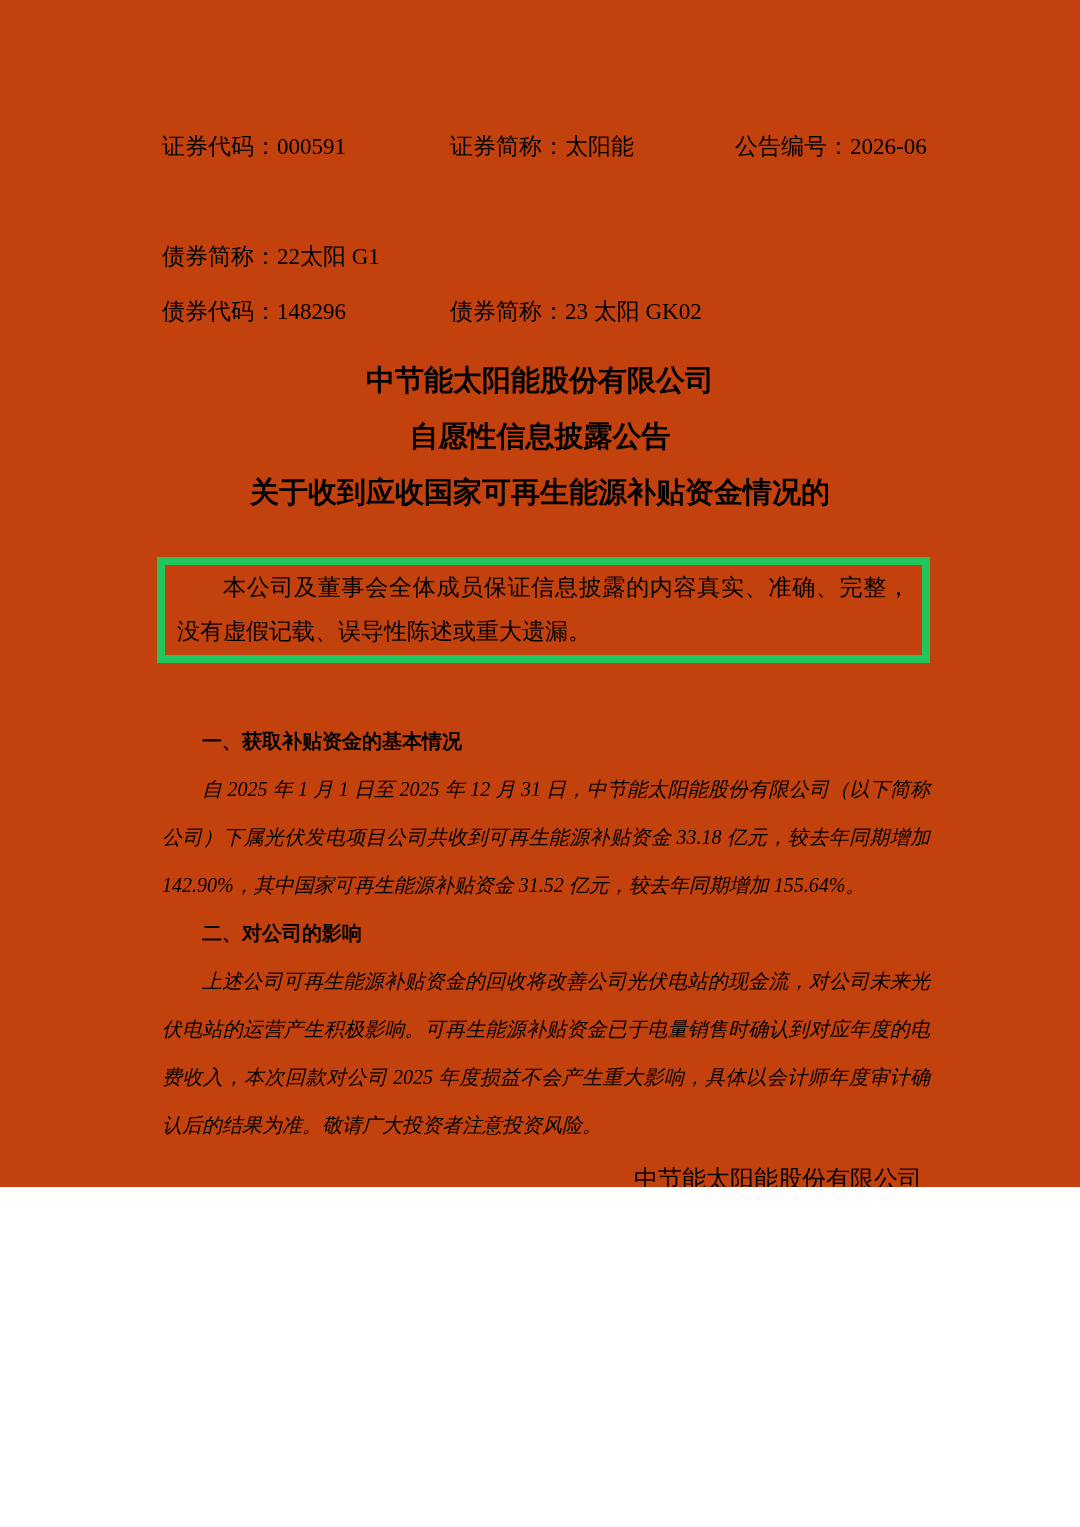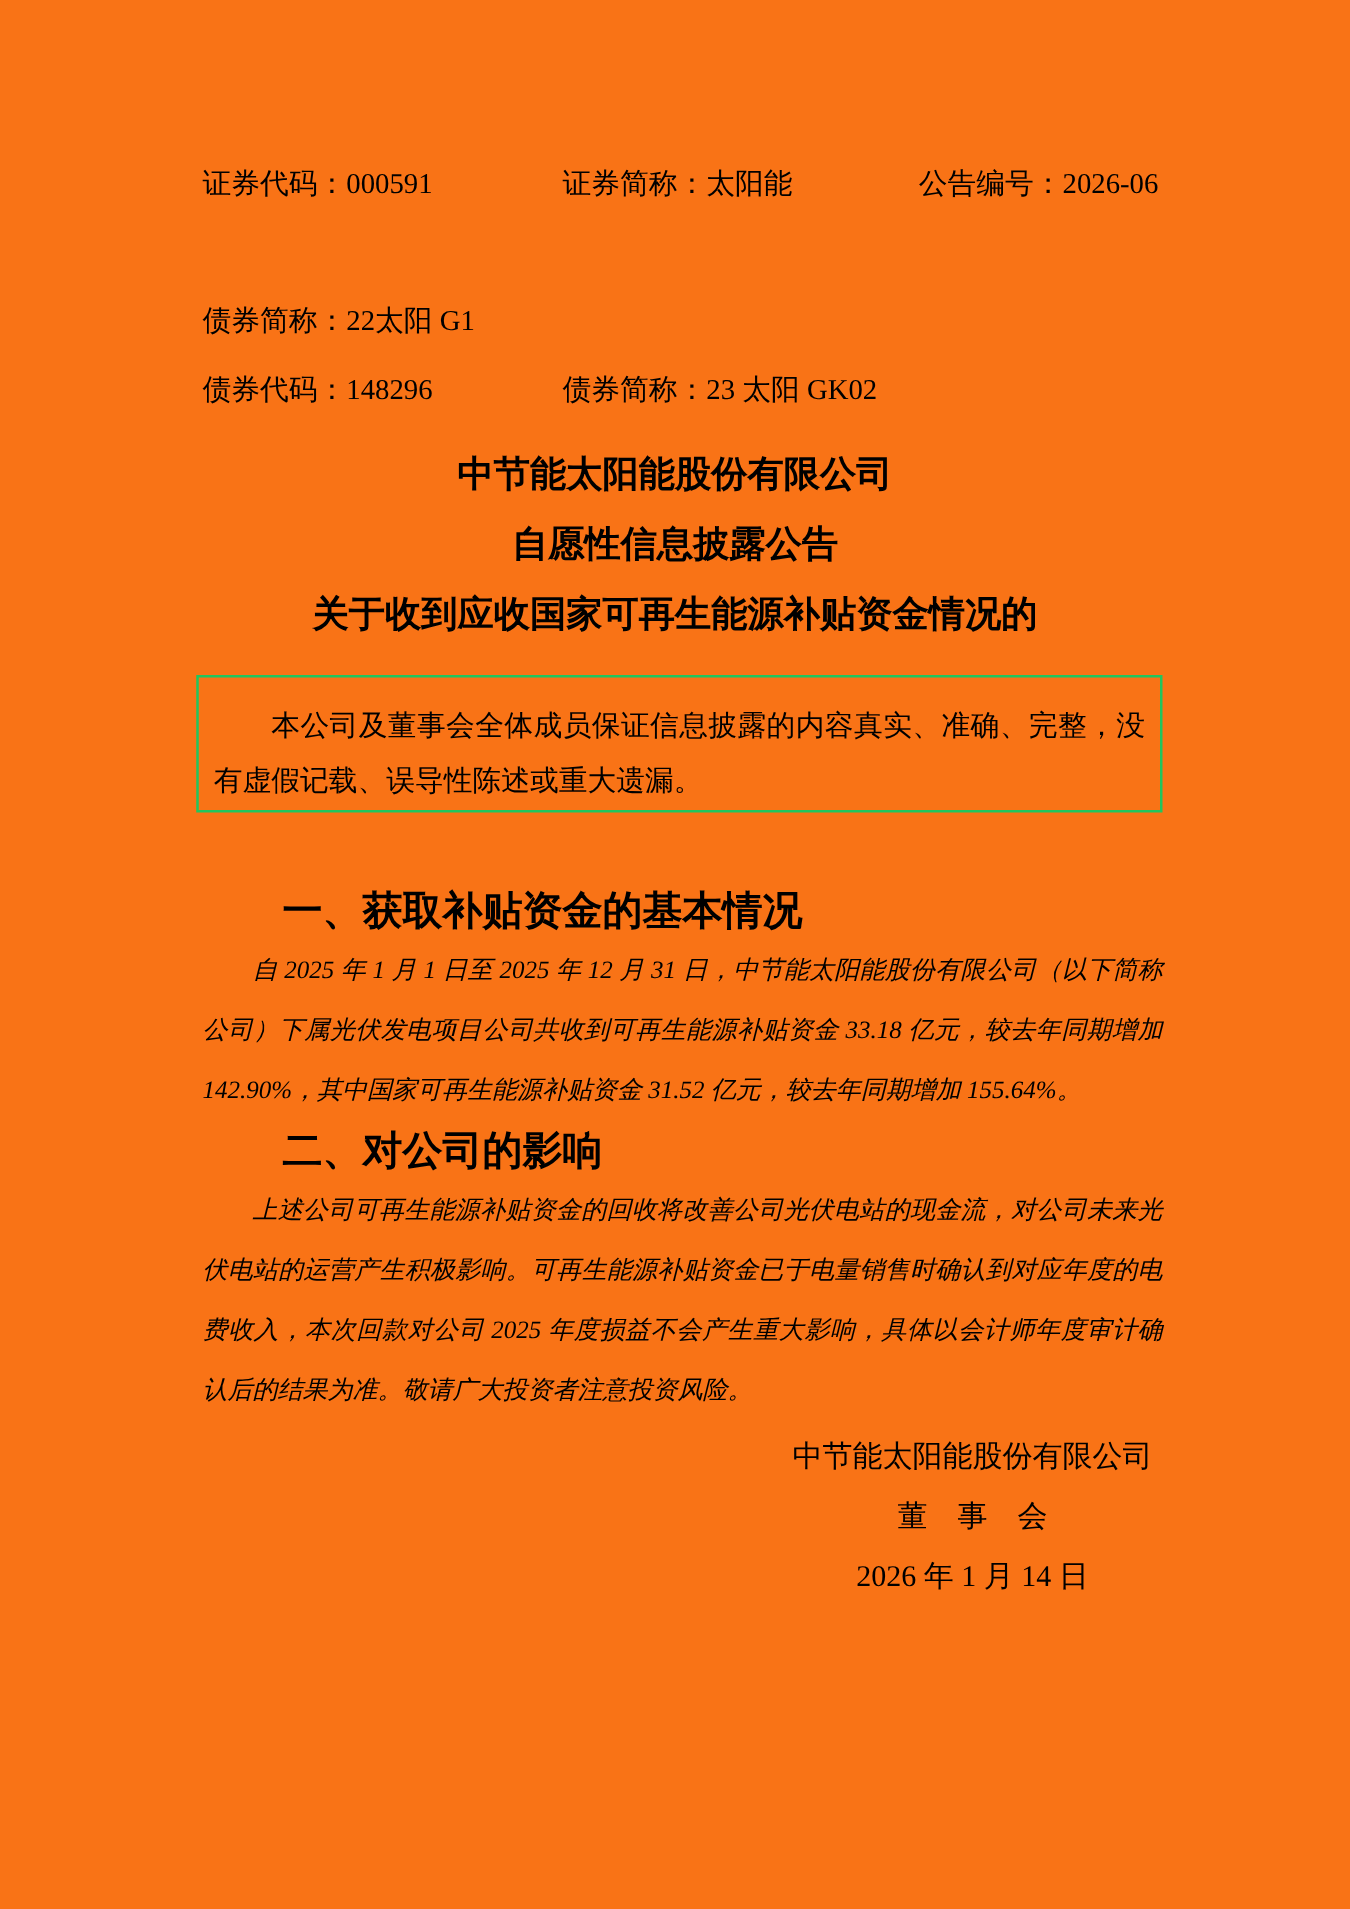--- a/index.html
+++ b/index.html
@@ -3,23 +3,23 @@
 <meta charset="utf-8">
 <style>
   html, body {
     margin: 0;
     padding: 0;
     background: #ffffff;
   }
   .page {
     position: relative;
     width: 1080px;
-    height: 1527px;
+    height: 1187px;
     margin: 0 auto;
-    background: #f97316;
+    background: #c2410c;
     color: #000000;
     font-family: "Liberation Serif", "DejaVu Serif", serif;
     overflow: hidden;
   }
   
   .sec-header {
     padding-top: 132px;
     margin-left: 162px;
     margin-right: 148px;
   }
@@ -37,40 +37,40 @@
     text-align: center;
     font-family: "Liberation Sans", "DejaVu Sans", sans-serif;
     font-weight: bold;
     font-size: 29px;
   }
   .doc-title .t-line {
     line-height: 56px;
   }
   
   .notice-box {
-    margin: 20px 150px 0 157px;
-    border: 2px solid #22c55e;
-    padding: 17px 12px 1px 12px;
+    margin: 37px 150px 0 157px;
+    border: 8px solid #22c55e;
+    padding: 1px 12px 1px 12px;
   }
   .notice-box p {
     margin: 0;
     font-size: 23px;
     line-height: 44px;
     text-indent: 2em;
     text-align: justify;
   }
   
   .content {
     margin: 0 150px 0 162px;
   }
   .sect-heading {
     margin: 0;
     font-family: "Liberation Sans", "DejaVu Sans", sans-serif;
     font-weight: bold;
-    font-size: 32px;
+    font-size: 20px;
     line-height: 48px;
     text-indent: 2em;
   }
   .sect-heading.first {
     margin-top: 54px;
   }
   .para {
     margin: 0;
     font-size: 20px;
     line-height: 48px;

